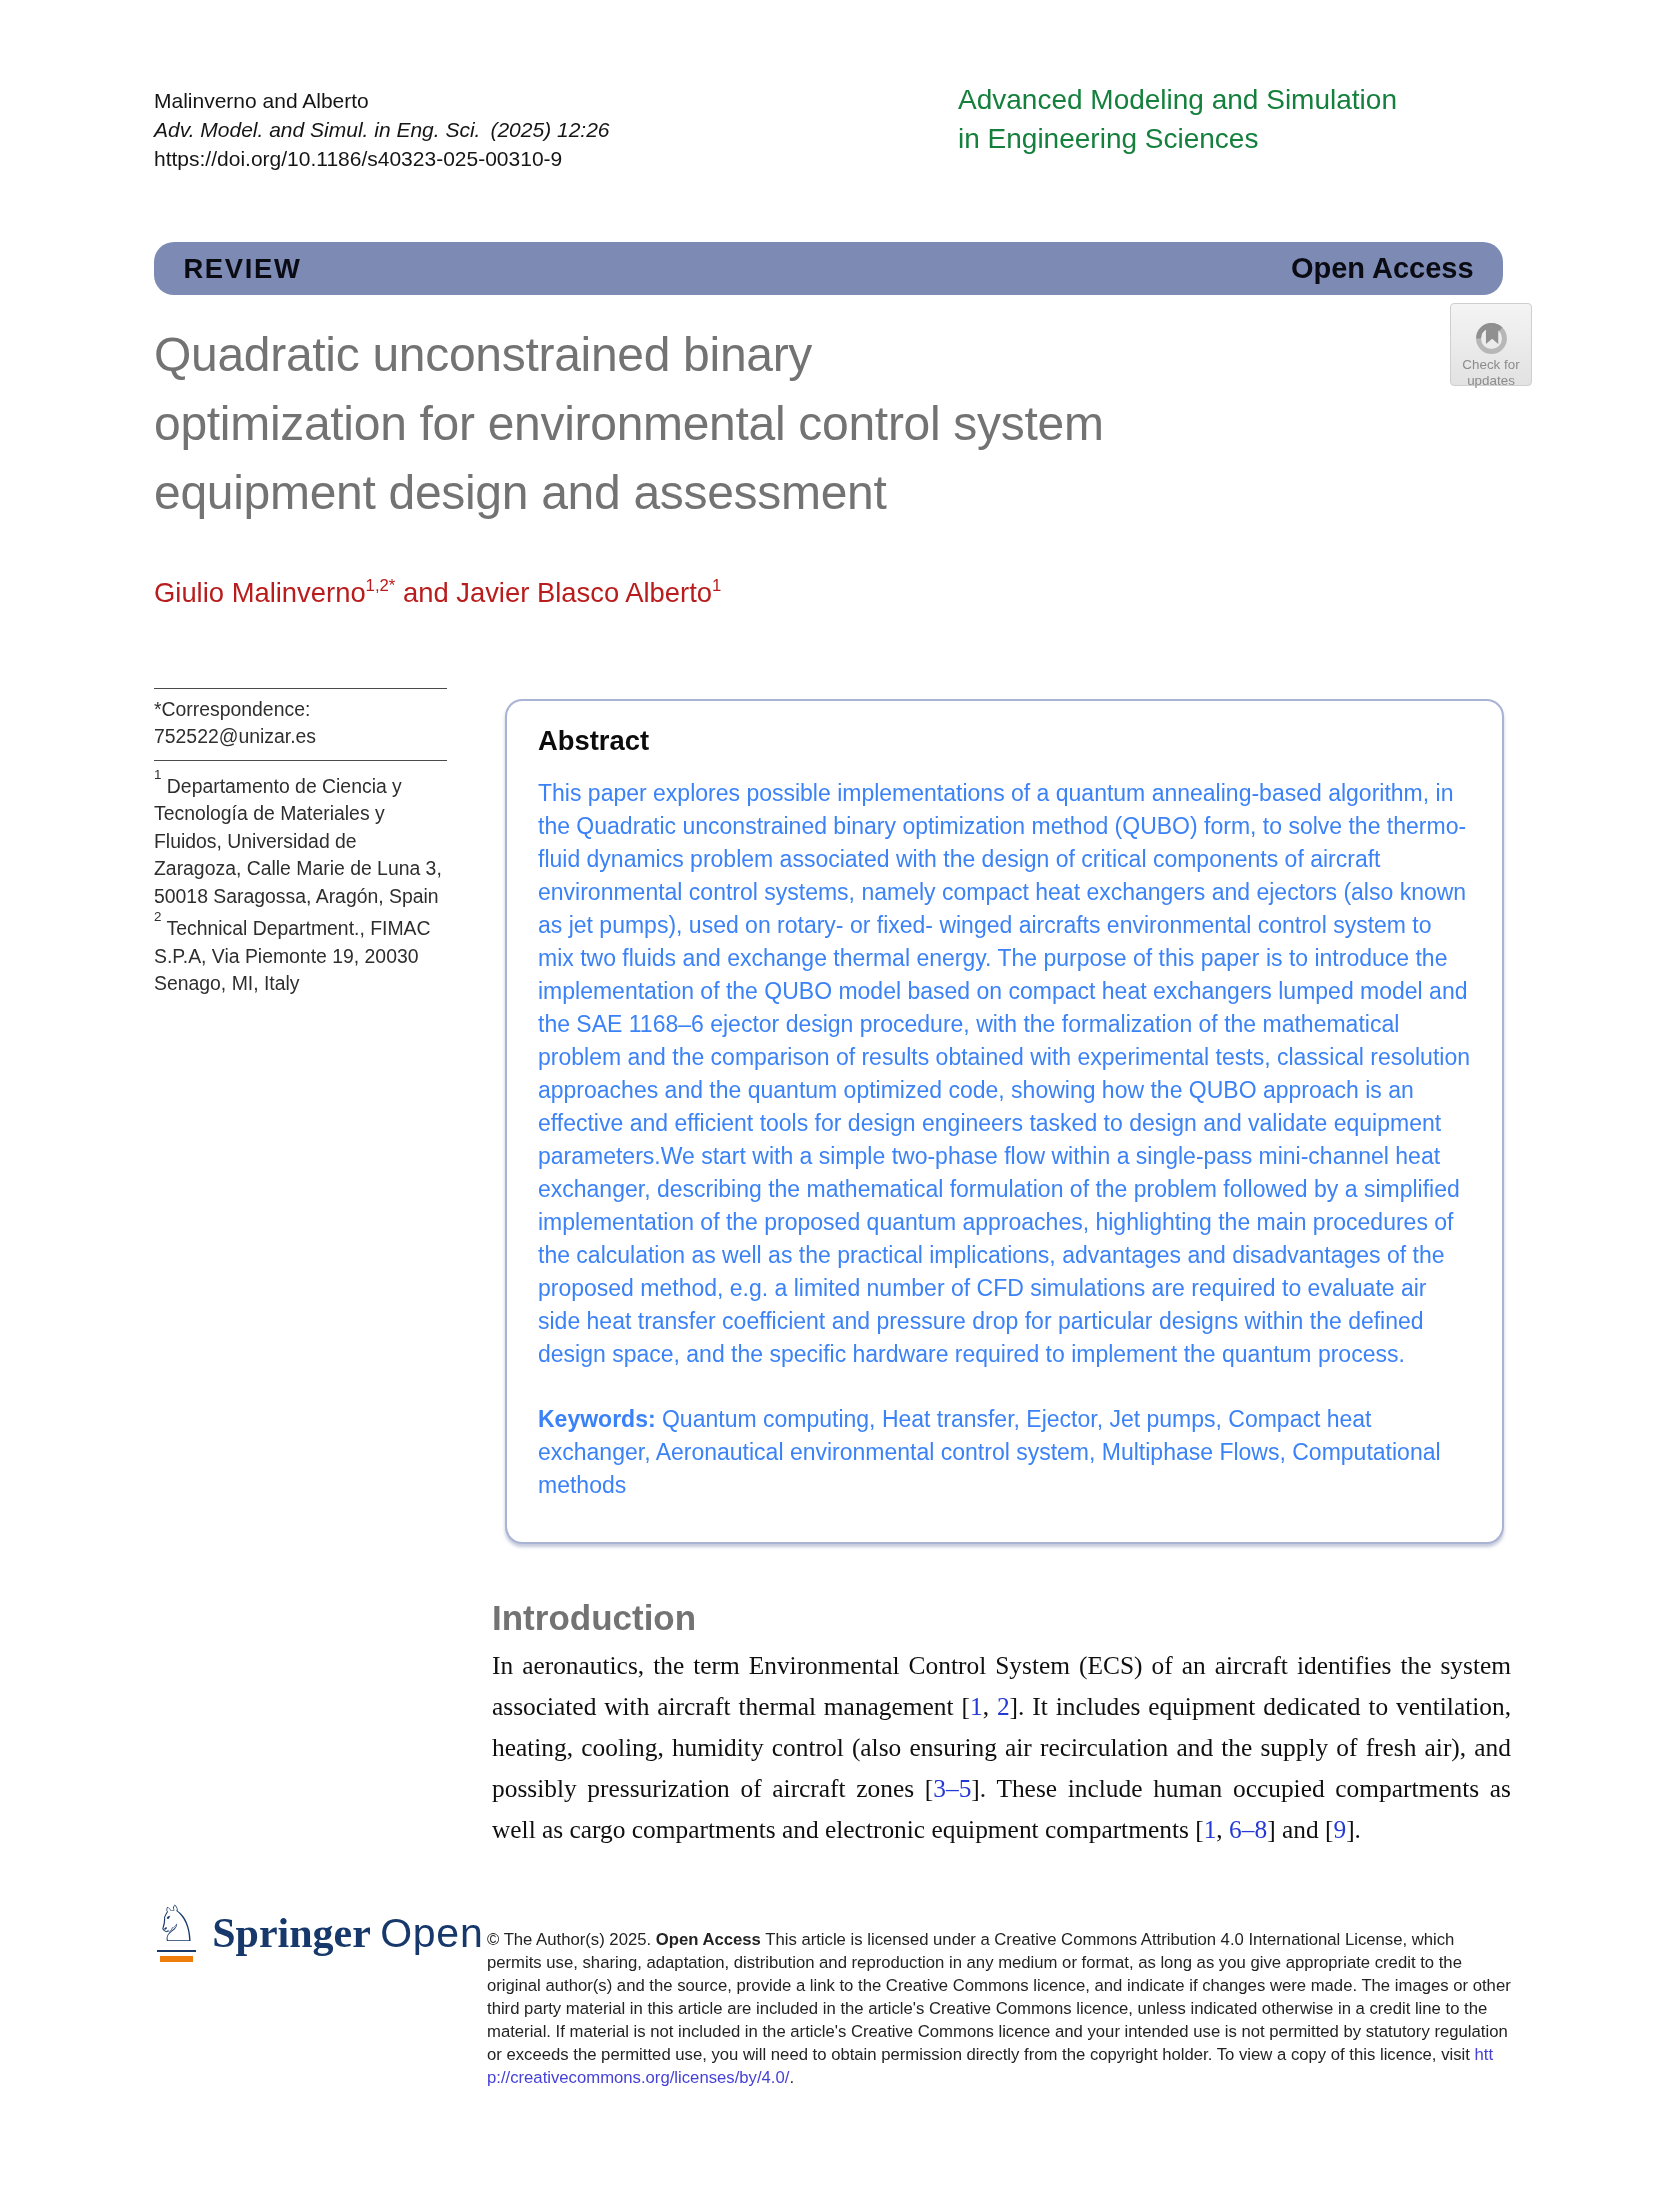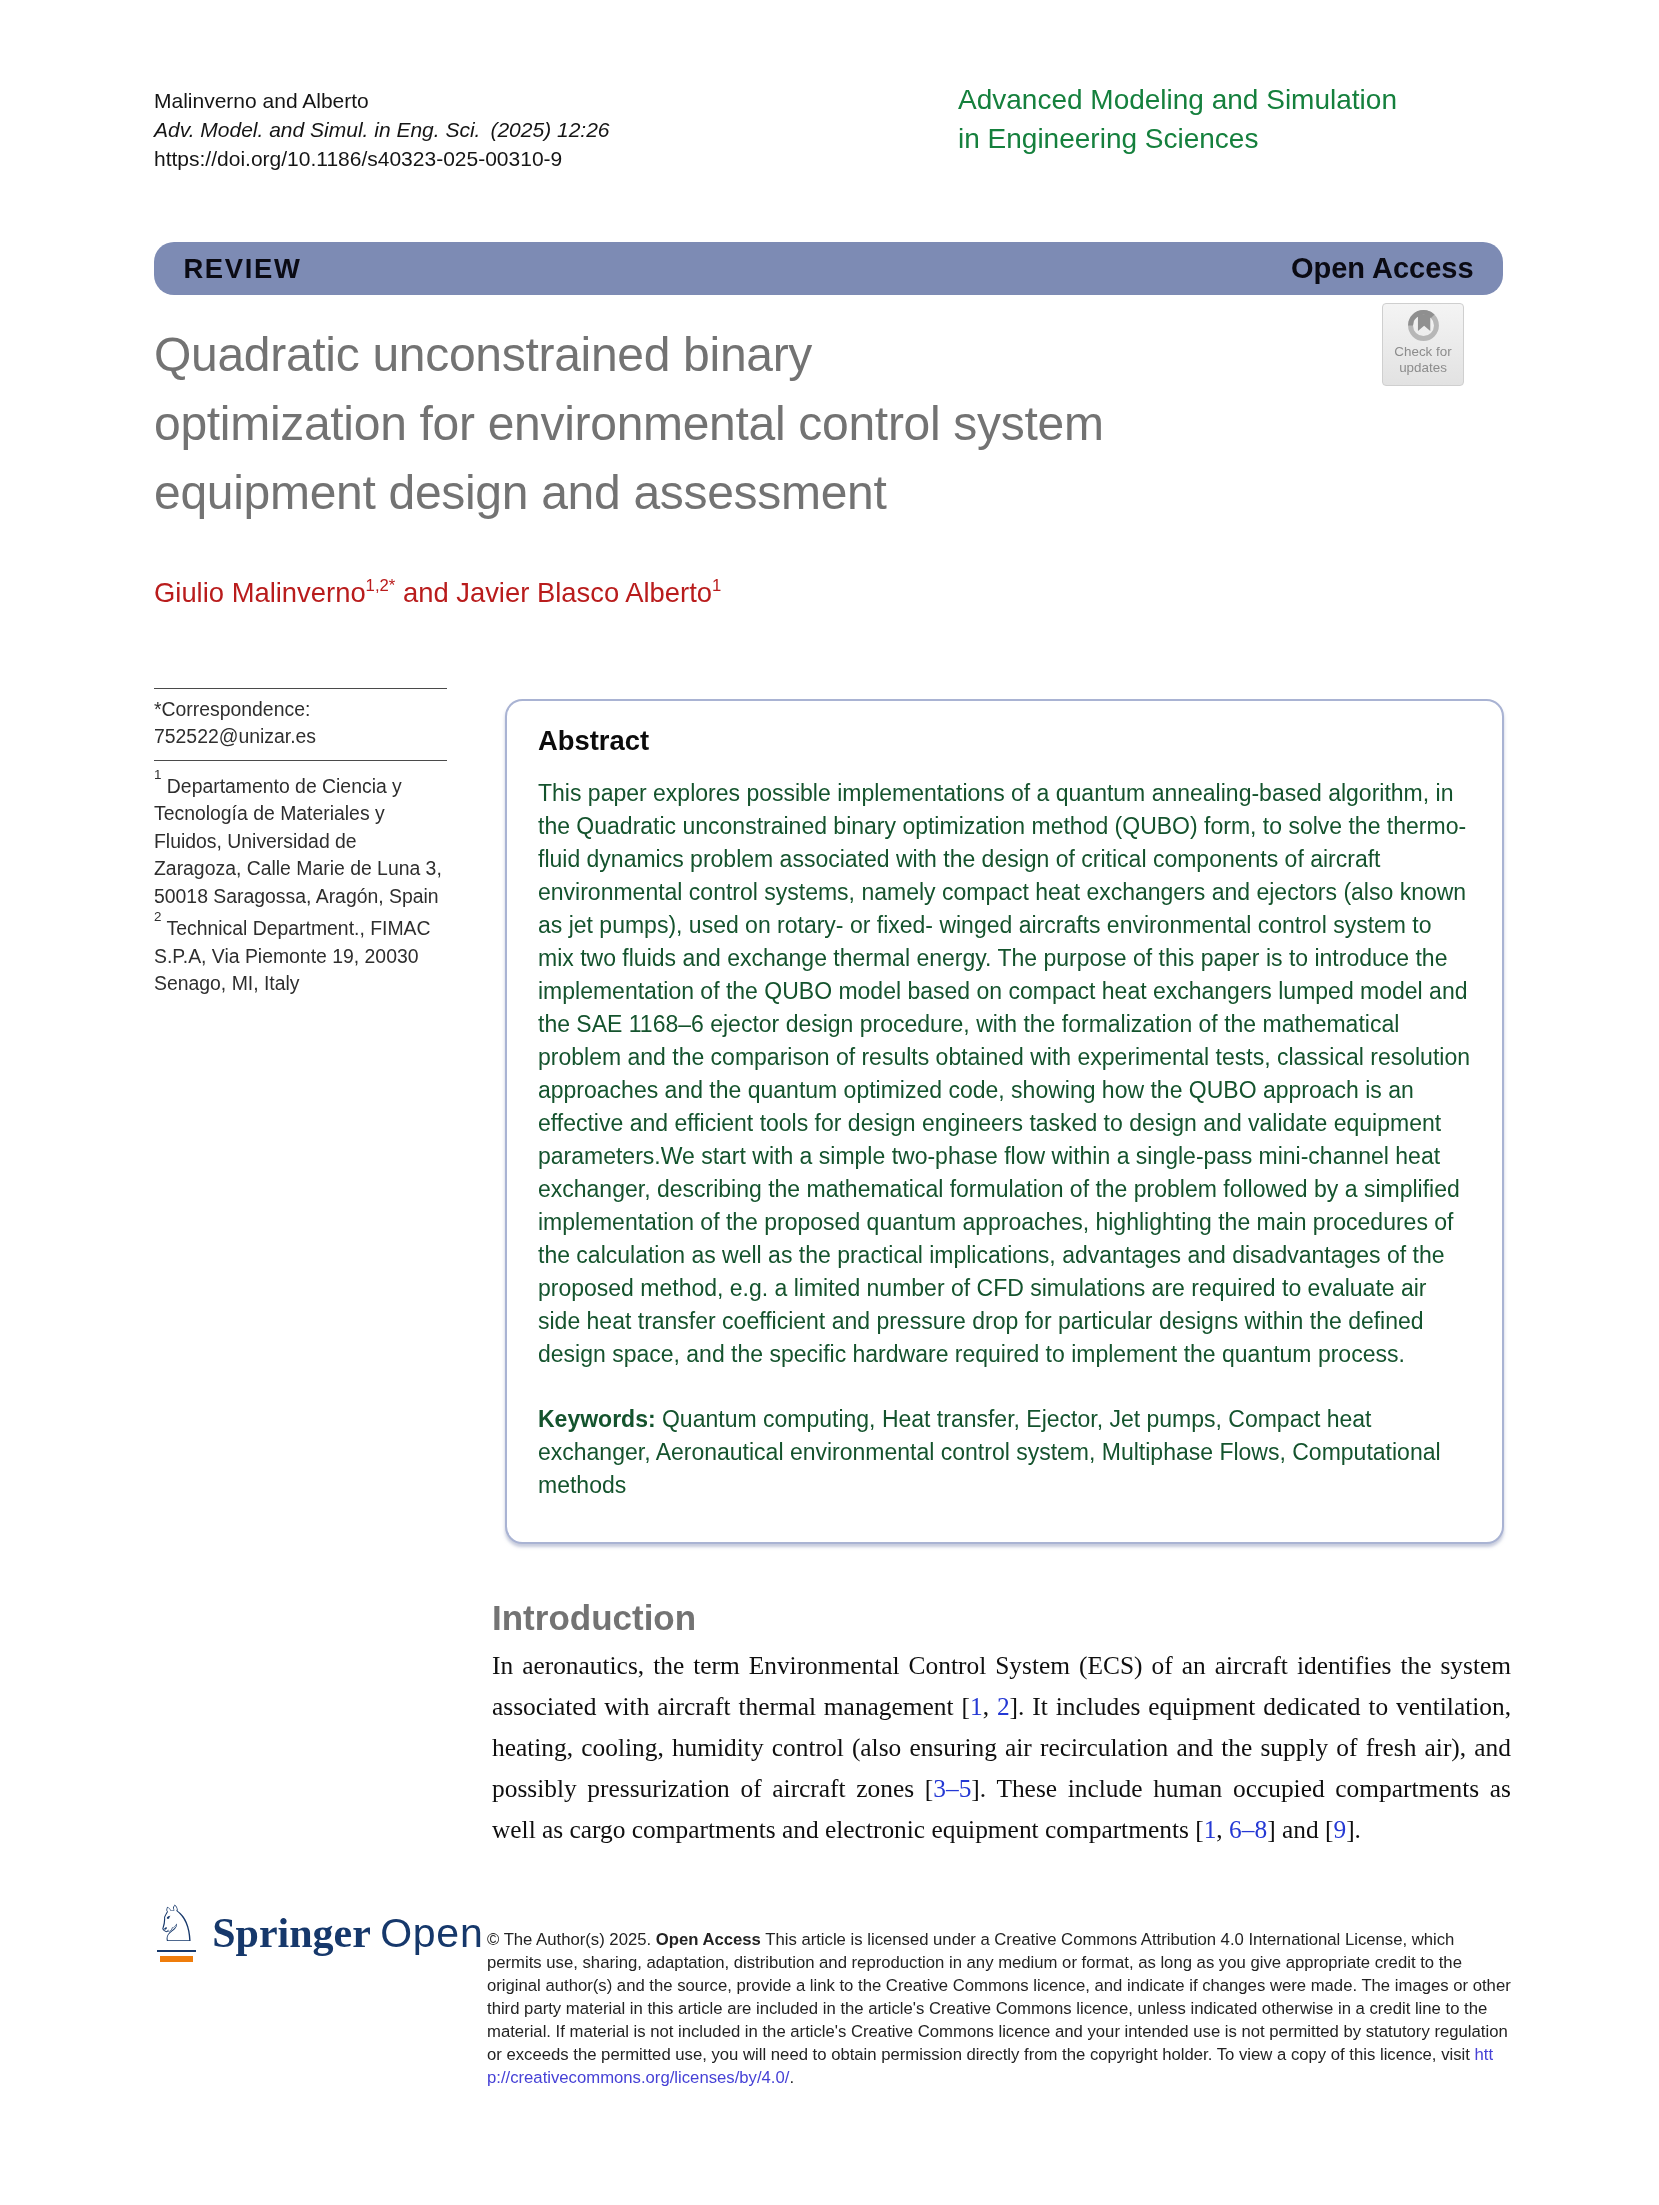--- a/index.html
+++ b/index.html
@@ -29,23 +29,23 @@
   .banner{
     left:154px;top:242px;width:1349px;height:53px;background:var(--banner_bg);
     border-radius:20px;display:flex;align-items:center;justify-content:space-between;
     padding:0 29.4px;
   }
   .banner .review{font-weight:700;font-size:27.4px;letter-spacing:1.7px;color:#0b0b14;}
   .banner .oa{font-weight:700;font-size:29px;color:#0b0b14;}
 
   
   .badge{
-    left:1382px;top:303px;width:82px;height:83px;text-align:center;
+    left:1450px;top:303px;width:82px;height:83px;text-align:center;
     background:linear-gradient(#f4f4f4,#e2e2e2);border:1.3px solid #cfcfcf;border-radius:4px;
-    padding-top:3px;
+    padding-top:16px;
   }
   .badge svg{display:block;margin:0 auto;}
   .badge .bt{font-size:13.4px;line-height:16px;color:var(--badge_text);}
 
   
   .title{left:154px;top:320px;width:1272px;font-size:48px;line-height:69px;
          color:#737373;letter-spacing:-0.3px;font-weight:400;}
   .authors{left:154px;top:577px;font-size:27.4px;color:#b91c1c;}
   .authors sup{font-size:16.7px;position:relative;top:-10.7px;vertical-align:baseline;}
 
@@ -56,21 +56,21 @@
   .sidebar sup{font-size:13.4px;position:relative;top:-6.7px;}
 
   
   .abox{
     left:505px;top:699px;width:999px;height:845px;
     border:2px solid var(--abstract_border);border-radius:17.4px;
     box-shadow:0 3.3px 3.3px -0.7px rgba(140,150,185,0.5);
     padding:24px 31px;background:#fff;
   }
   .abox h2{margin:0 0 20px 0;font-size:27.4px;font-weight:700;color:#0c0c0c;}
-  .abox p{margin:0;font-size:23px;line-height:33px;color:#14532d;}
+  .abox p{margin:0;font-size:23px;line-height:33px;color:#3b82f6;}
   .abox p.kw{margin-top:32px;}
   .kw .kwl{font-weight:700;}
 
   
   .intro-h{left:492px;top:1569px;font-size:35px;font-weight:700;color:#737373;}
   .intro-p{
     left:492px;top:1620px;width:1019px;
     font-family:"Liberation Serif", serif;font-size:25.4px;line-height:41px;
     text-align:justify;color:#0f0f0f;
   }

